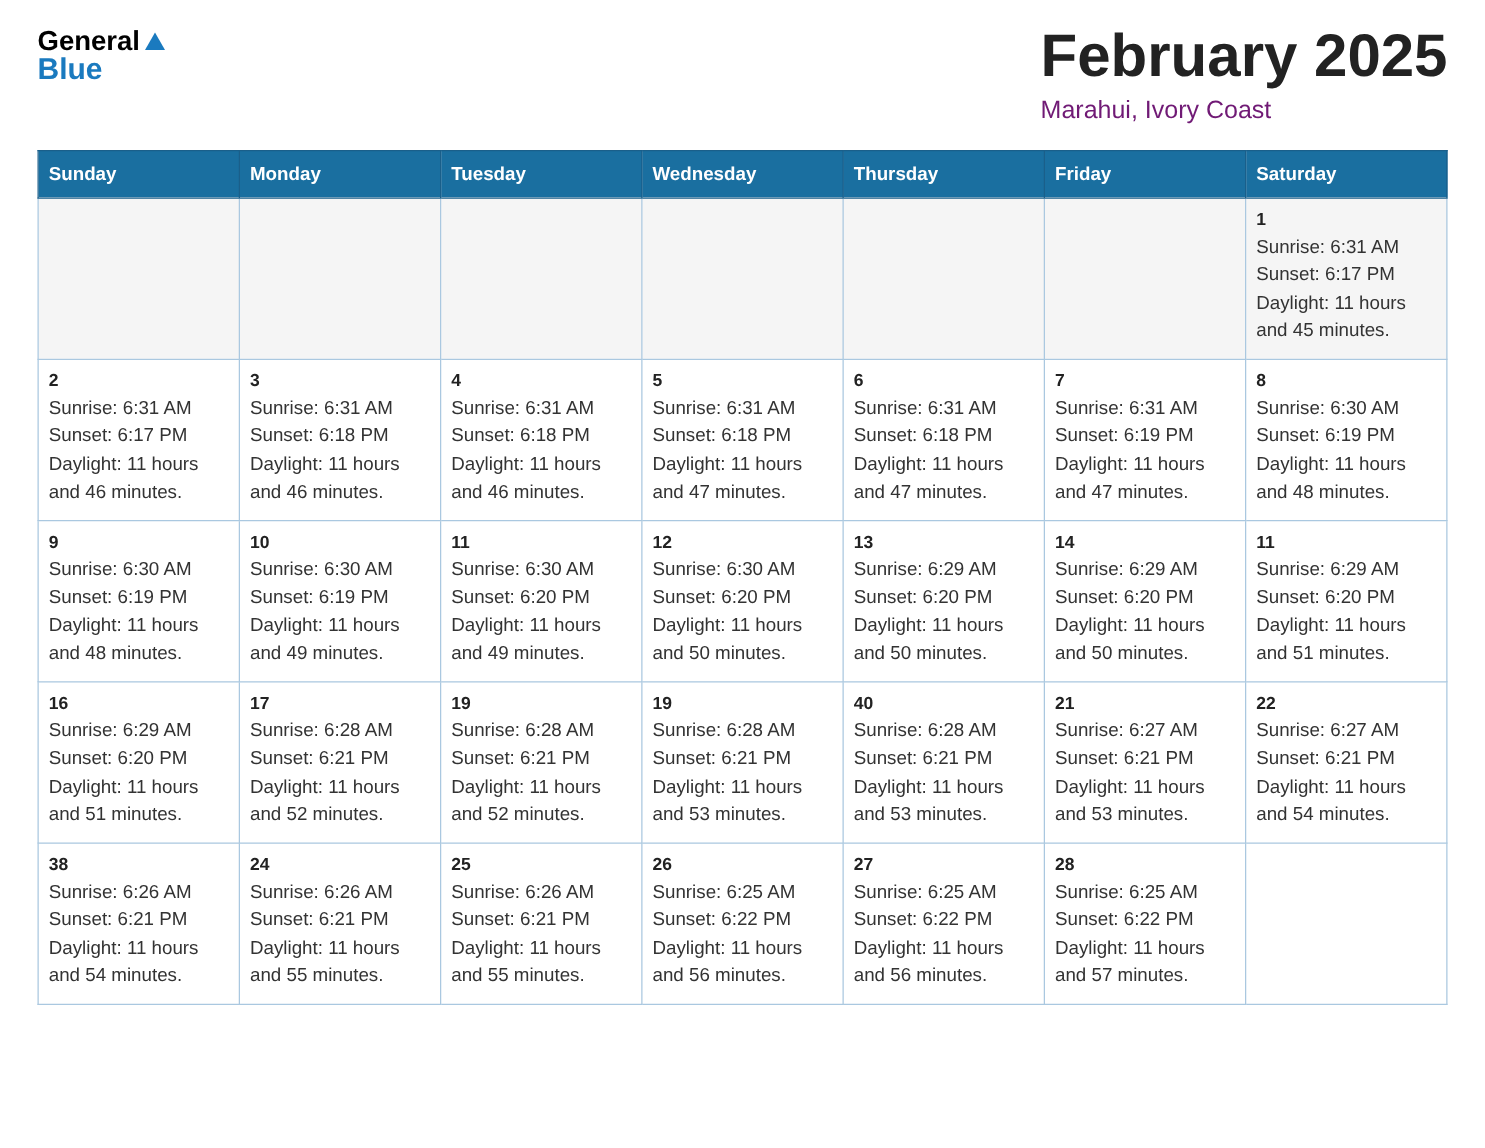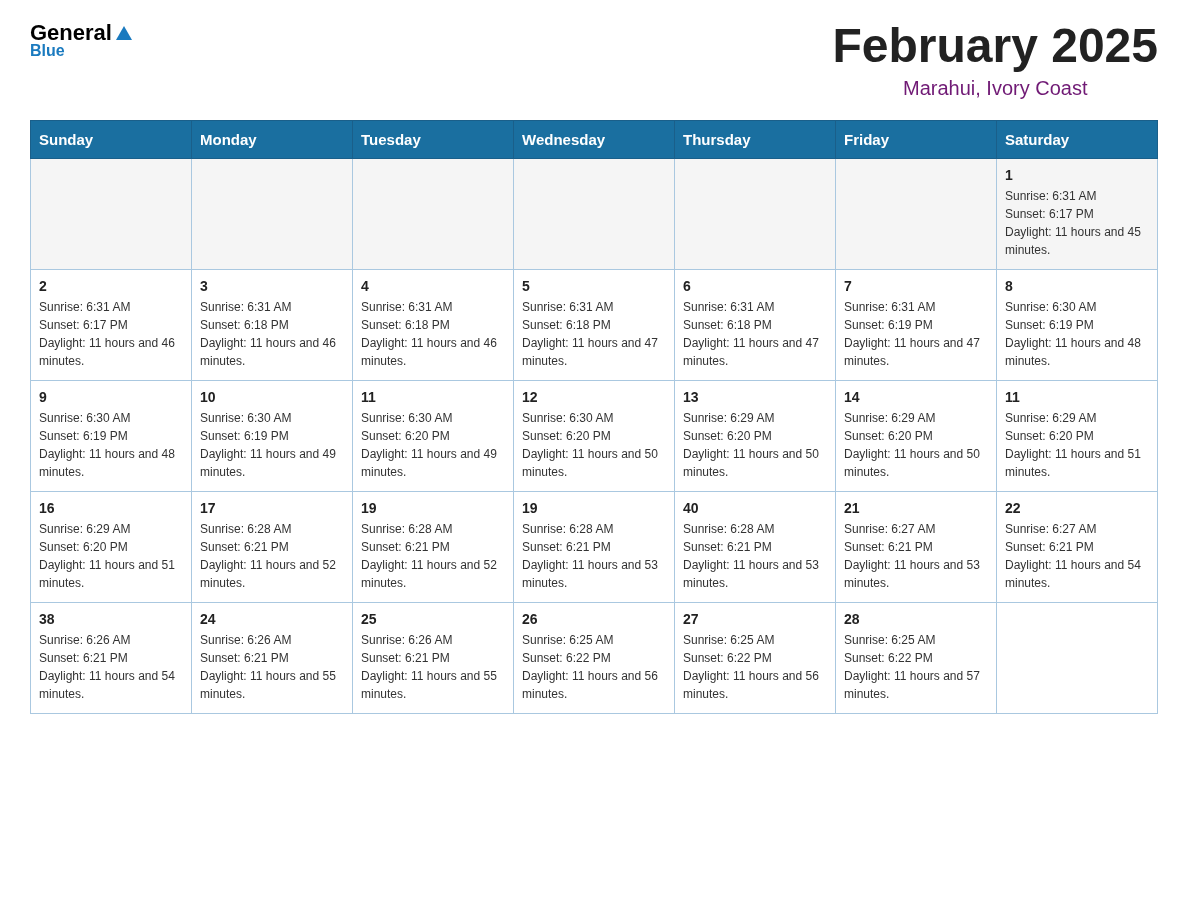--- a/index.html
+++ b/index.html
@@ -20,35 +20,35 @@
       display: flex;
       align-items: center;
       gap: 4px;
     }
     .logo-text-general {
       font-size: 22px;
       font-weight: bold;
       color: #000000;
     }
     .logo-text-blue {
-      font-size: 16px;
+      font-size: 24px;
       font-weight: bold;
       color: #1a7abf;
     }
     .logo-line {
       display: flex;
       flex-direction: column;
       align-items: flex-start;
     }
     .logo-row {
       display: flex;
       align-items: center;
     }
     .title-block {
-      text-align: center;
+      text-align: left;
     }
     .month-title {
       font-size: 48px;
       font-weight: bold;
       color: #222;
       line-height: 1.1;
     }
     .location {
       font-size: 20px;
       color: #701a75;
@@ -83,21 +83,21 @@
       background: #f5f5f5;
     }
     .day-number {
       font-size: 14px;
       font-weight: bold;
       color: #222;
       display: block;
       margin-bottom: 4px;
     }
     .day-info {
-      font-size: 12px;
+      font-size: 15px;
       color: #333;
       line-height: 1.5;
     }
     .empty-cell {
       background: #f5f5f5;
     }
     .row-separator td {
       border-top: 2px solid #1a7abf;
     }
   </style>

